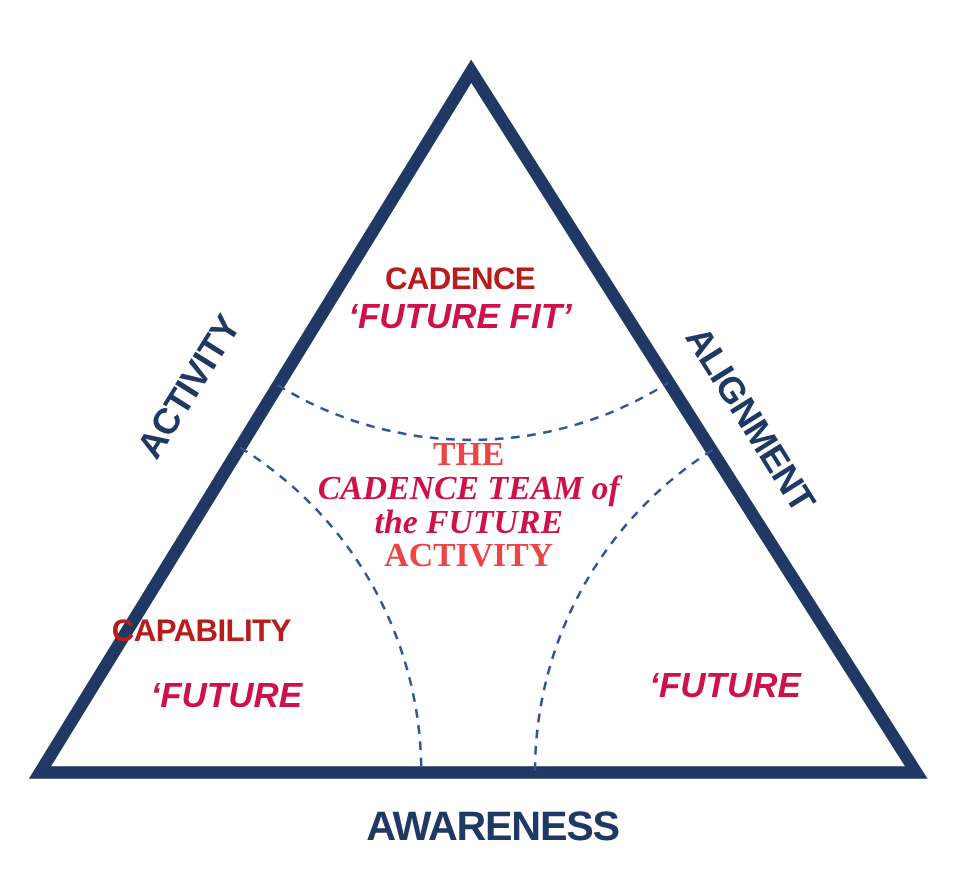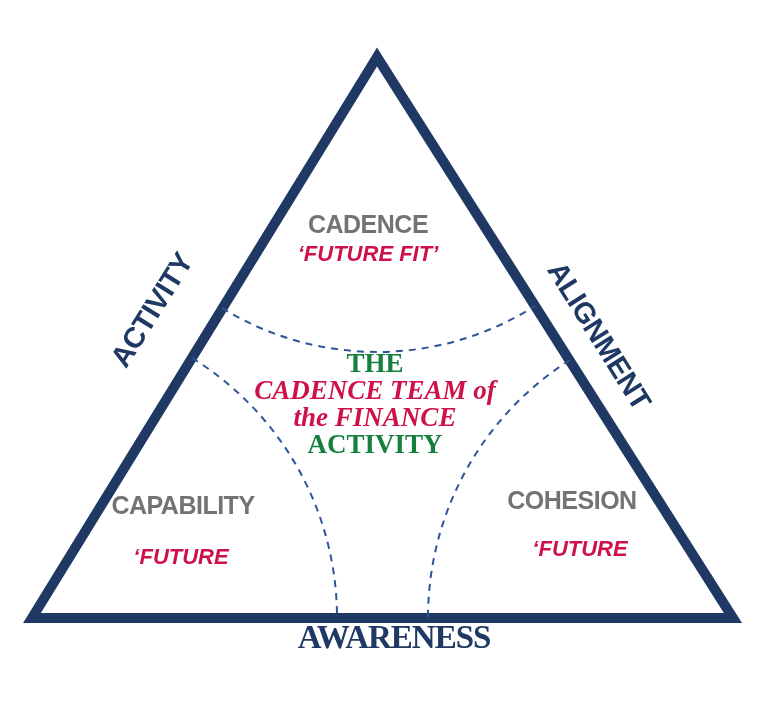--- a/index.html
+++ b/index.html
@@ -18,56 +18,56 @@
     white-space: nowrap;
     text-align: center;
     transform: translate(-50%, -50%);
   }
 
   
   .corner-title {
     font-weight: bold;
     font-size: 25px;
     letter-spacing: -0.5px;
-    color: #737373;
+    color: #b91c1c;
   }
   
   .corner-sub {
     font-weight: bold;
     font-style: italic;
-    font-size: 22px;
+    font-size: 28px;
     color: #ce1249;
     line-height: 29px;
   }
 
   
   .edge-label {
     font-weight: bold;
     font-size: 29px;
     color: #1f3864;
     letter-spacing: -0.5px;
   }
   .edge-activity  { left: 152px; top: 310px; transform: translate(-50%,-50%) rotate(-58deg); }
   .edge-alignment { left: 599px; top: 336px; transform: translate(-50%,-50%) rotate(58deg); }
-  .edge-awareness { left: 394px; top: 637px; font-size: 33px; letter-spacing: -1px; font-family: Liberation Serif, serif; }
+  .edge-awareness { left: 394px; top: 661px; font-size: 33px; letter-spacing: -1px; }
 
   
   .center-block {
     left: 375px; top: 404px;
     font-family: "Liberation Serif", serif;
     font-weight: bold;
     font-size: 27px;
     line-height: 27px;
   }
-  .center-navy { color: #15803d; }
+  .center-navy { color: #ef4444; }
   .center-red  { color: #ce1249; font-style: italic; }
 
   .pos-cadence       { left: 368px; top: 224px; }
   .pos-cadence-sub   { left: 368px; top: 253px; }
-  .pos-capability    { left: 183px; top: 505px; text-align: center; }
+  .pos-capability    { left: 161px; top: 505px; text-align: center; }
   .pos-capability-sub{ left: 181px; top: 556px; }
   .pos-cohesion      { left: 572px; top: 500px; }
   .pos-cohesion-sub  { left: 580px; top: 548px; }
 </style>
 </head>
 <body>
 
 <div class="stage">
 
   <svg width="764" height="714" viewBox="0 0 764 714">
@@ -84,25 +84,24 @@
   <div class="label edge-label edge-awareness">AWARENESS</div>
 
   <div class="label corner-title pos-cadence">CADENCE</div>
   <div class="label corner-sub pos-cadence-sub">‘FUTURE FIT’</div>
 
   <div class="label corner-title pos-capability">CAPABILITY</div>
   <div class="label corner-sub pos-capability-sub">
     <div>‘FUTURE</div>
   </div>
 
-  <div class="label corner-title pos-cohesion">COHESION</div>
   <div class="label corner-sub pos-cohesion-sub">
     <div>‘FUTURE</div>
   </div>
 
   <div class="label center-block">
     <div class="center-navy">THE</div>
     <div class="center-red">CADENCE TEAM of</div>
-    <div class="center-red">the FINANCE</div>
+    <div class="center-red">the FUTURE</div>
     <div class="center-navy">ACTIVITY</div>
   </div>
 
 </div>
 
 </body></html>

